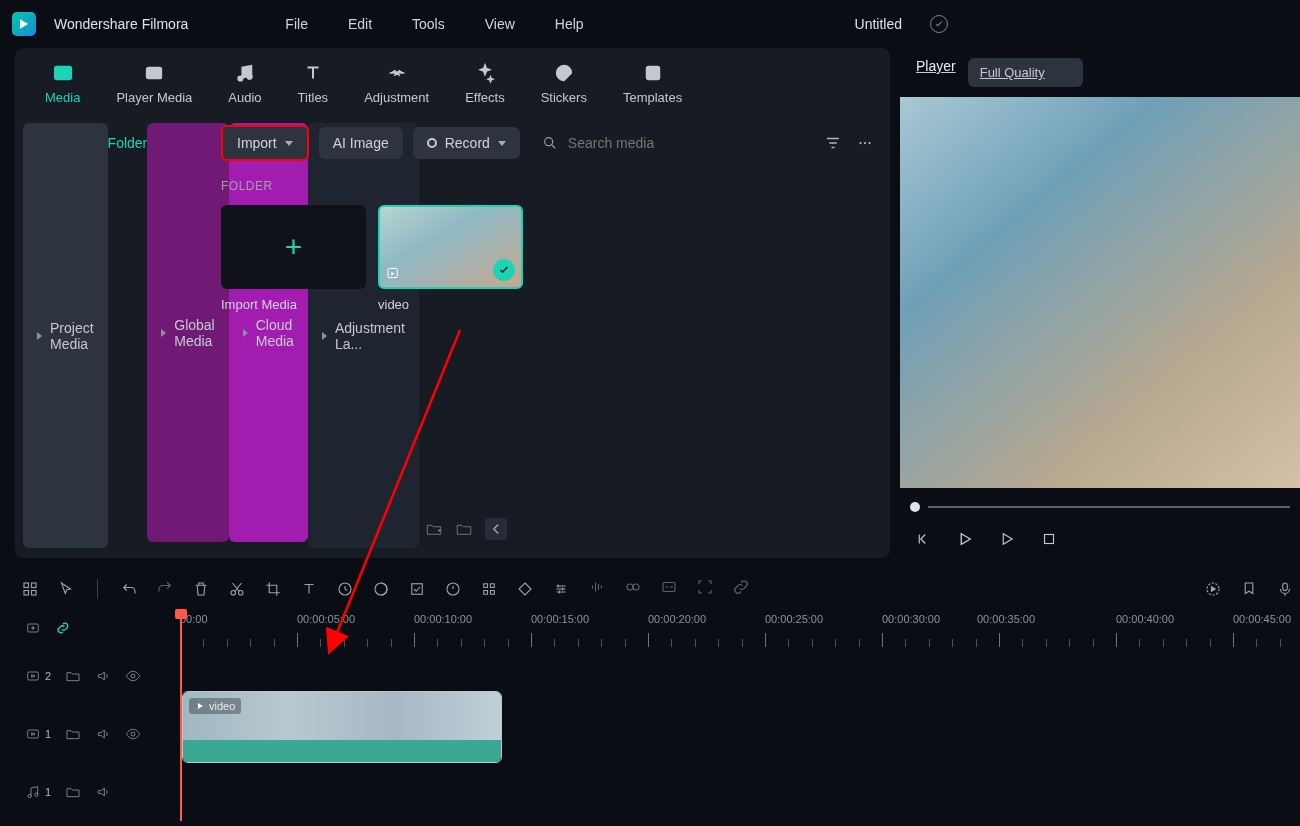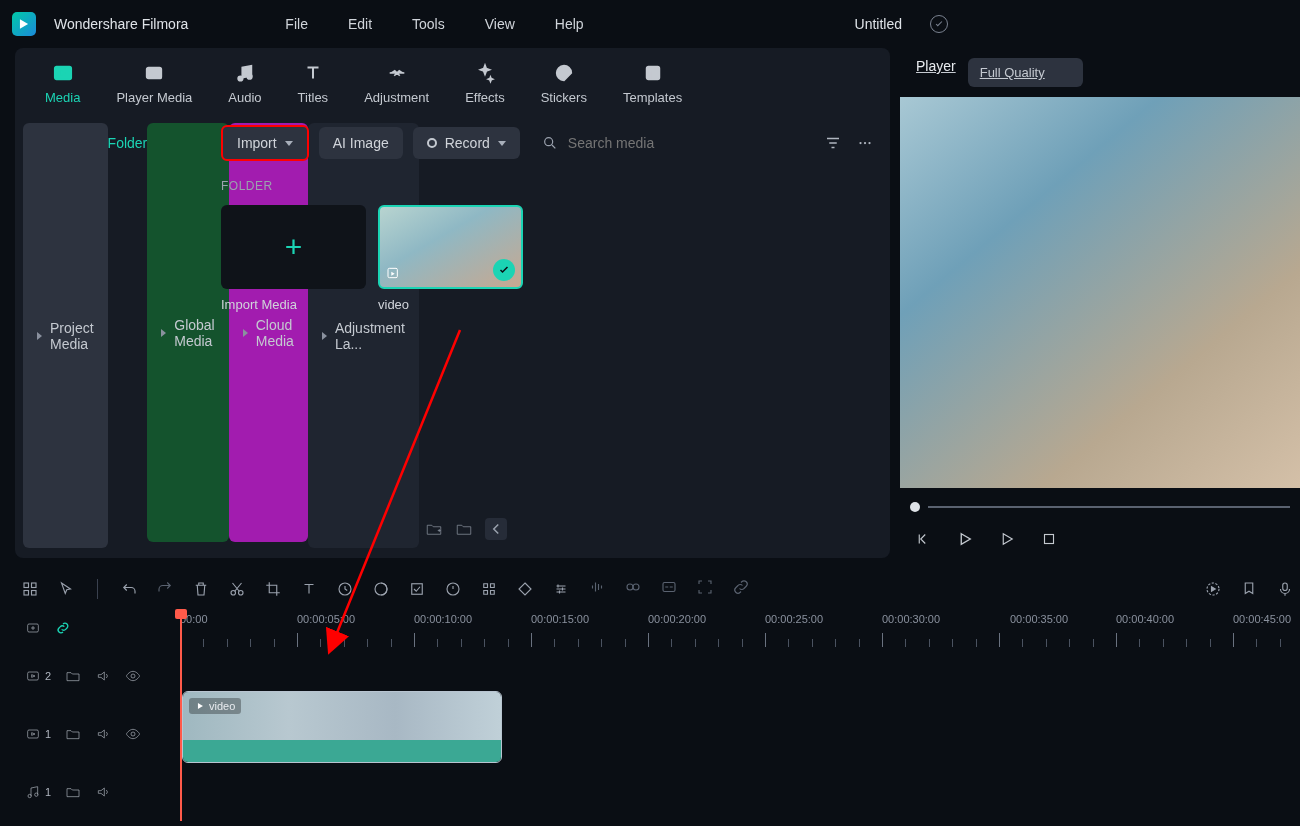--- a/index.html
+++ b/index.html
@@ -359,21 +359,21 @@
       </div>
     </div>
 
     <div class="content-row">
       <div class="sidebar">
         <div class="side-item selected">
           <span class="chev"></span>
           <span>Project Media</span>
         </div>
         <div class="side-folder">Folder</div>
-        <div class="side-item" style="background:#14532d;margin-bottom:6px">
+        <div class="side-item" style="background:#701a75;margin-bottom:6px">
           <span class="chev"></span>
           <span>Global Media</span>
         </div>
         <div class="side-item" style="background:#a21caf;margin-bottom:6px">
           <span class="chev"></span>
           <span>Cloud Media</span>
         </div>
         <div class="side-item" style="background:#1f2530">
           <span class="chev"></span>
           <span>Adjustment La...</span>
@@ -673,21 +673,21 @@
           <span class="minor" style="left: 608.4px;"></span>
           <span class="minor" style="left: 631.8px;"></span>
           <span class="minor" style="left: 655.2px;"></span>
           <span class="minor" style="left: 678.6px;"></span>
           <span class="tick" style="left: 702px;">00:00:30:00</span>
           <span class="major" style="left: 702px;"></span>
           <span class="minor" style="left: 725.4px;"></span>
           <span class="minor" style="left: 748.8px;"></span>
           <span class="minor" style="left: 772.2px;"></span>
           <span class="minor" style="left: 795.6px;"></span>
-          <span class="tick" style="left: 830px;">00:00:35:00</span>
+          <span class="tick" style="left: 797px;">00:00:35:00</span>
           <span class="major" style="left: 819px;"></span>
           <span class="minor" style="left: 842.4px;"></span>
           <span class="minor" style="left: 865.8px;"></span>
           <span class="minor" style="left: 889.2px;"></span>
           <span class="minor" style="left: 912.6px;"></span>
           <span class="tick" style="left: 936px;">00:00:40:00</span>
           <span class="major" style="left: 936px;"></span>
           <span class="minor" style="left: 959.4px;"></span>
           <span class="minor" style="left: 982.8px;"></span>
           <span class="minor" style="left: 1006.2px;"></span>

